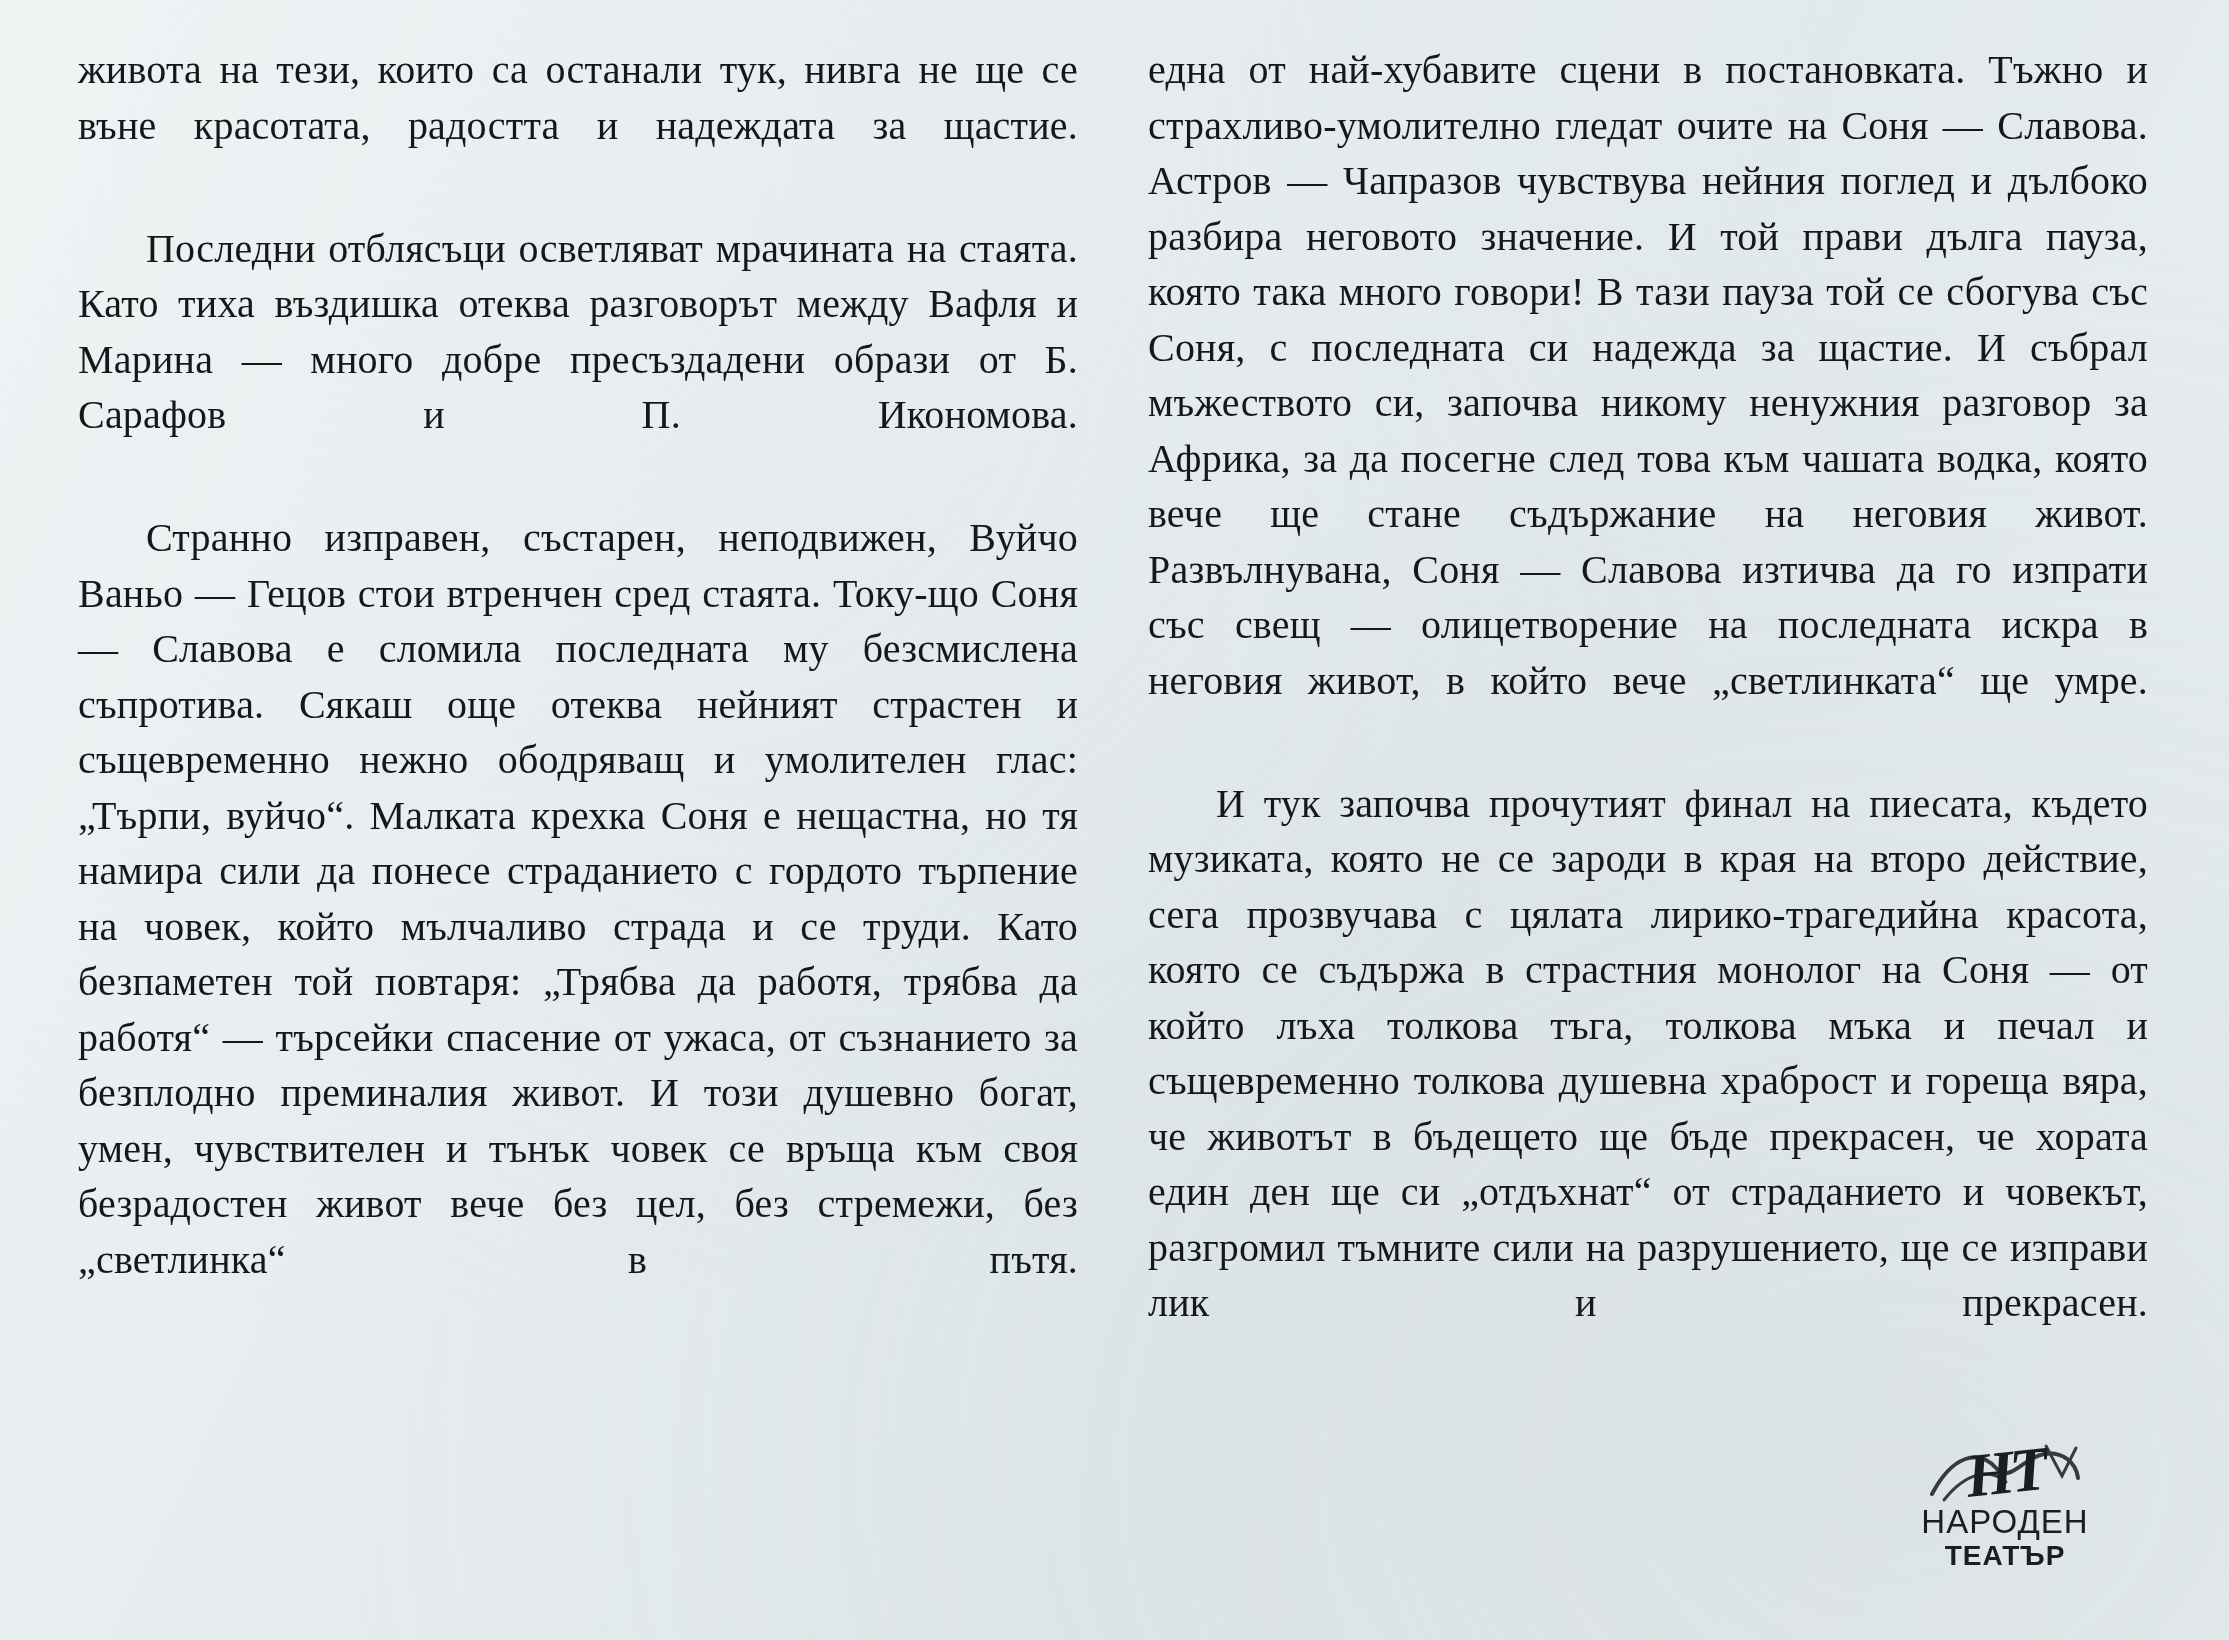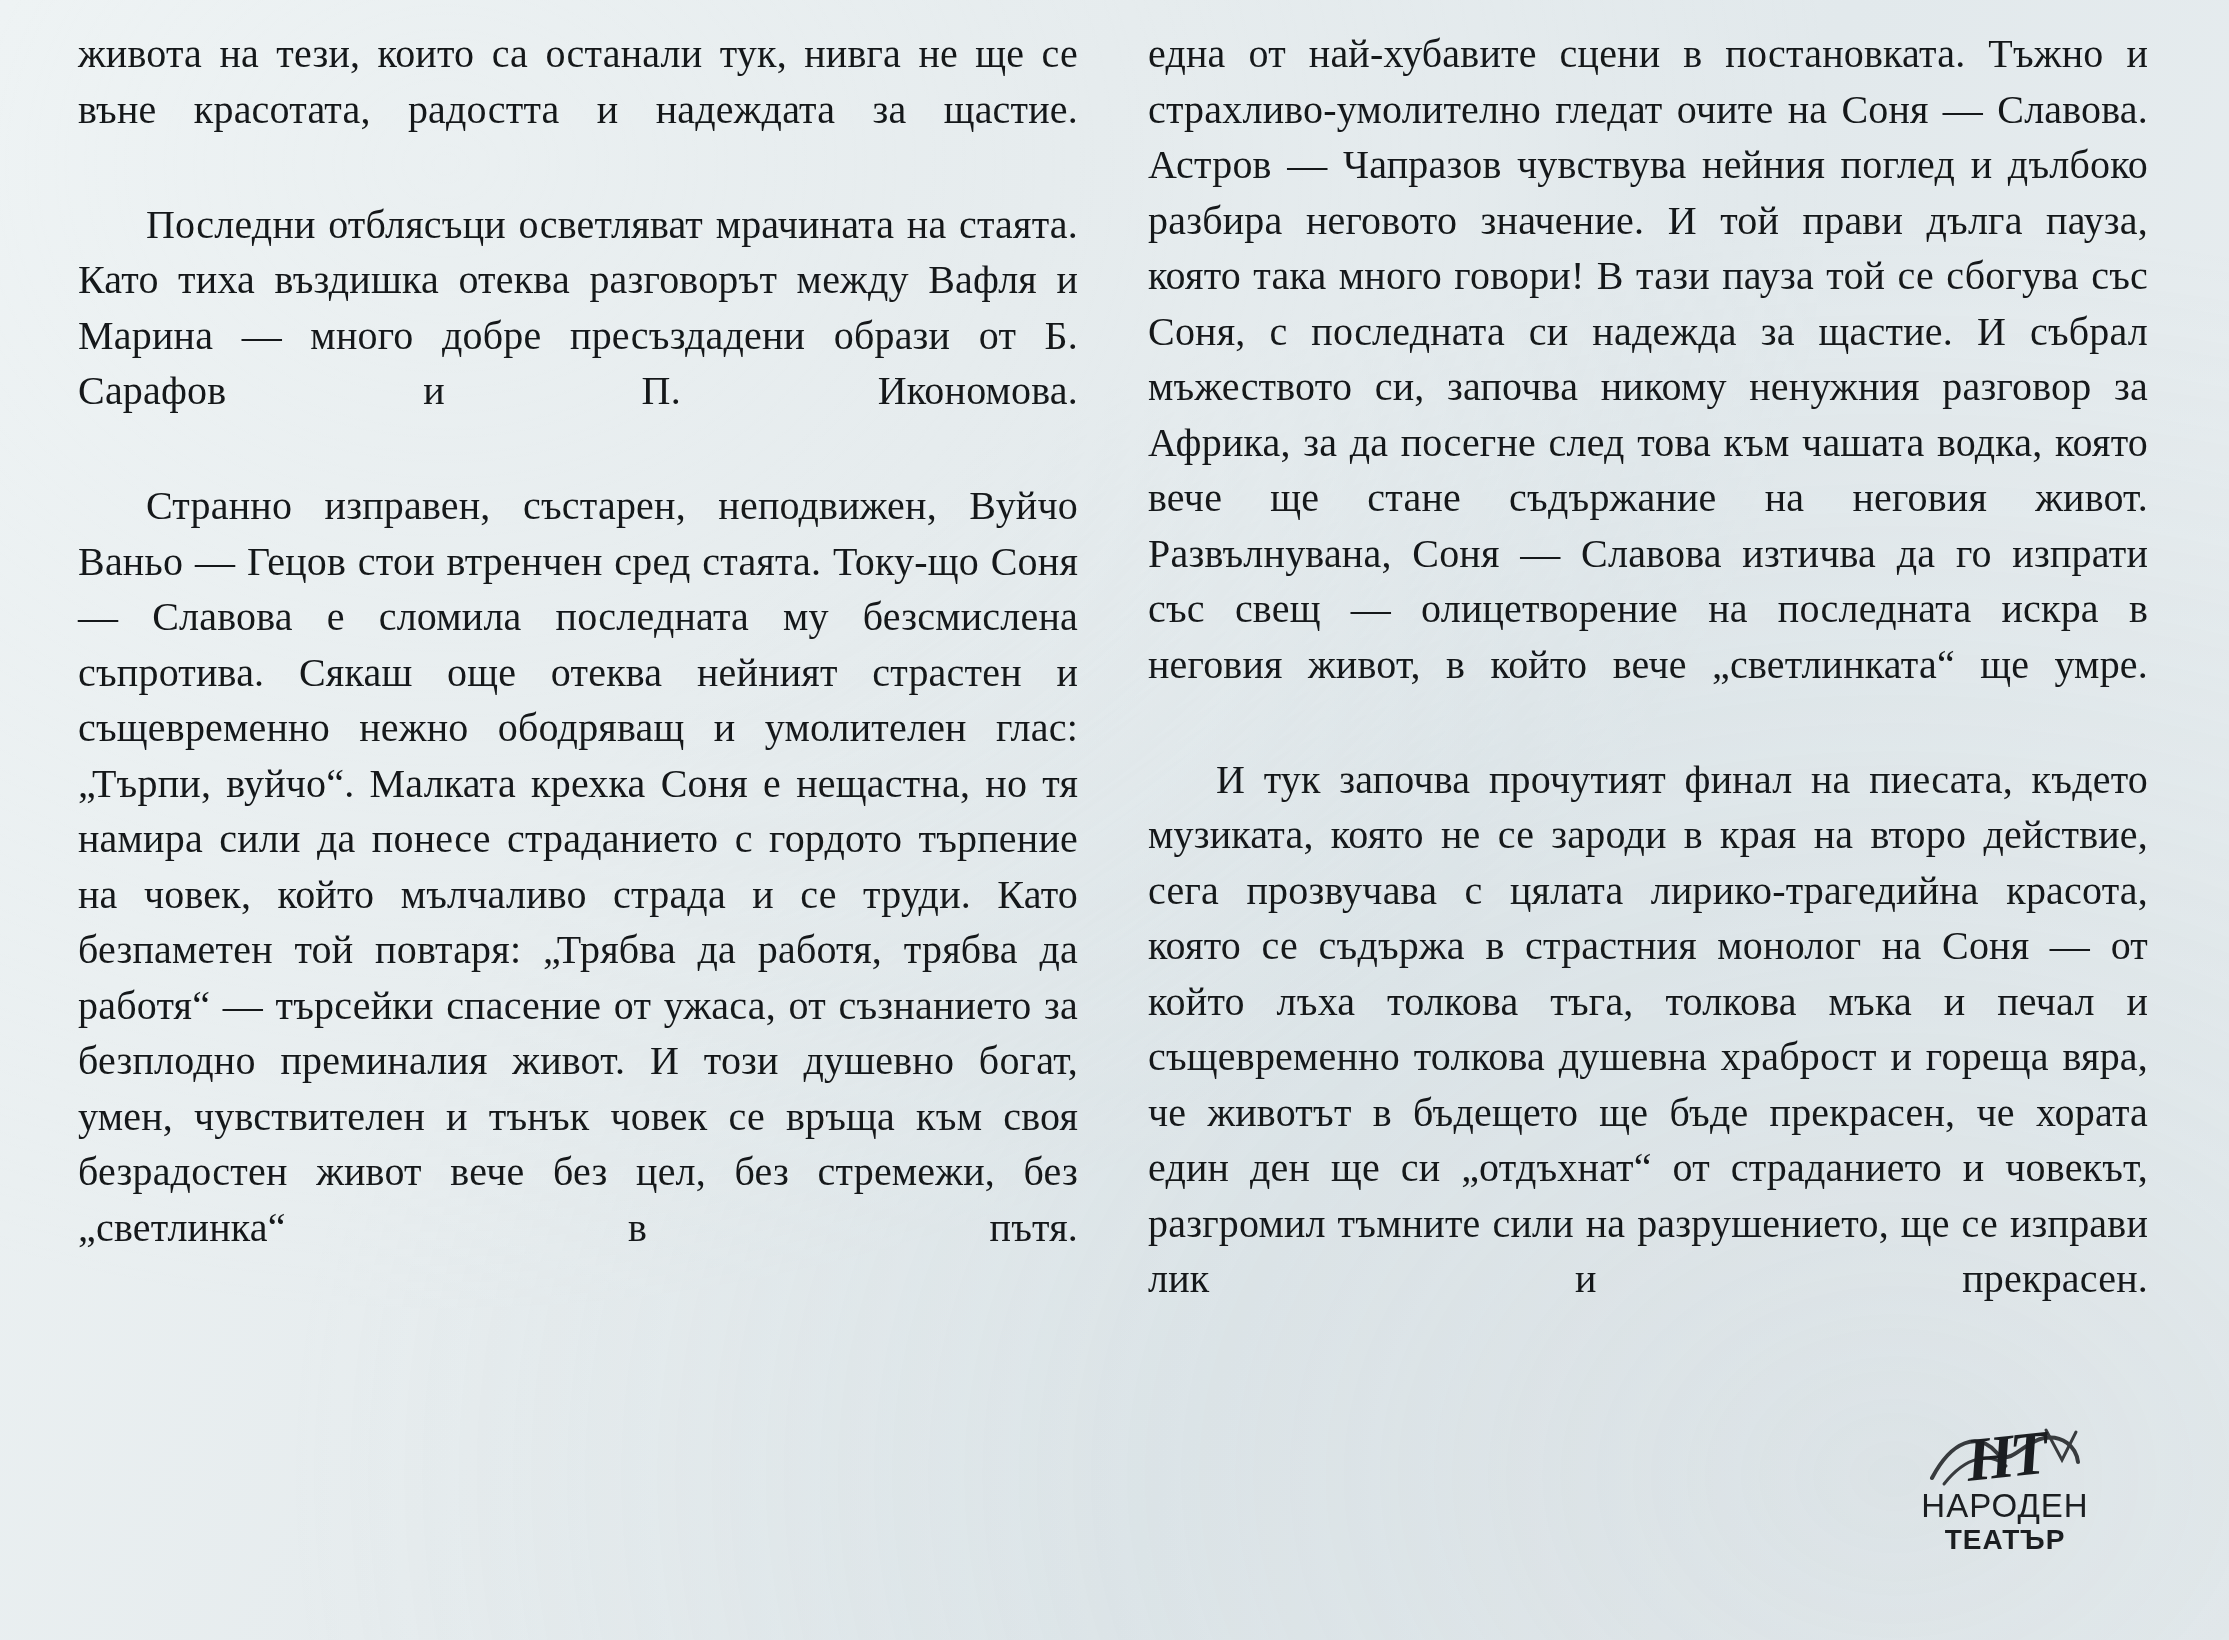--- a/index.html
+++ b/index.html
@@ -30,21 +30,21 @@
     inset: 0;
     pointer-events: none;
     background:
       radial-gradient(ellipse at 20% 10%, rgba(255,255,255,0.55) 0%, rgba(255,255,255,0) 55%),
       radial-gradient(ellipse at 85% 90%, rgba(200,212,216,0.35) 0%, rgba(255,255,255,0) 60%);
     mix-blend-mode: multiply;
     opacity: .65;
   }
   .columns {
     position: absolute;
-    top: 26px;
+    top: 42px;
     left: 78px;
     width: 2070px;
     height: 1560px;
     display: flex;
     gap: 70px;
   }
   .col {
     width: 1000px;
     position: relative;
   }
@@ -57,21 +57,21 @@
     text-align: justify;
     text-justify: inter-word;
     letter-spacing: 0.2px;
     word-spacing: 1px;
     -webkit-font-smoothing: none;
   }
   .col p.indent {
     text-indent: 68px;
   }
   .col p + p {
-    margin-top: 4px;
+    margin-top: 12px;
   }
   
   .col p::after {
     content: "";
     display: inline-block;
     width: 100%;
   }
   .stamp {
     position: absolute;
     right: 18px;

